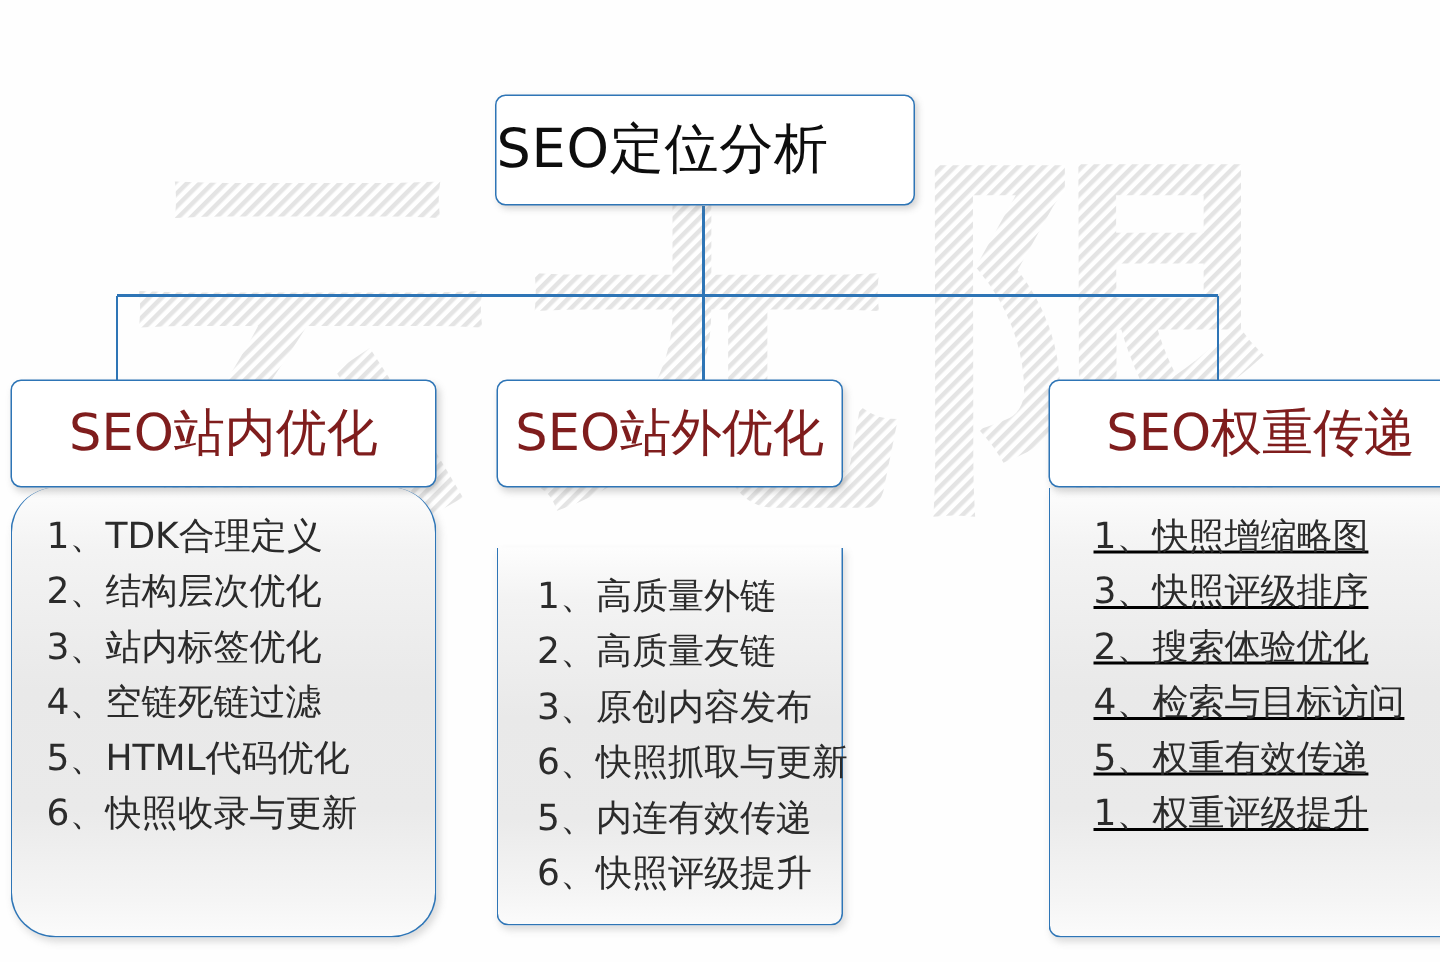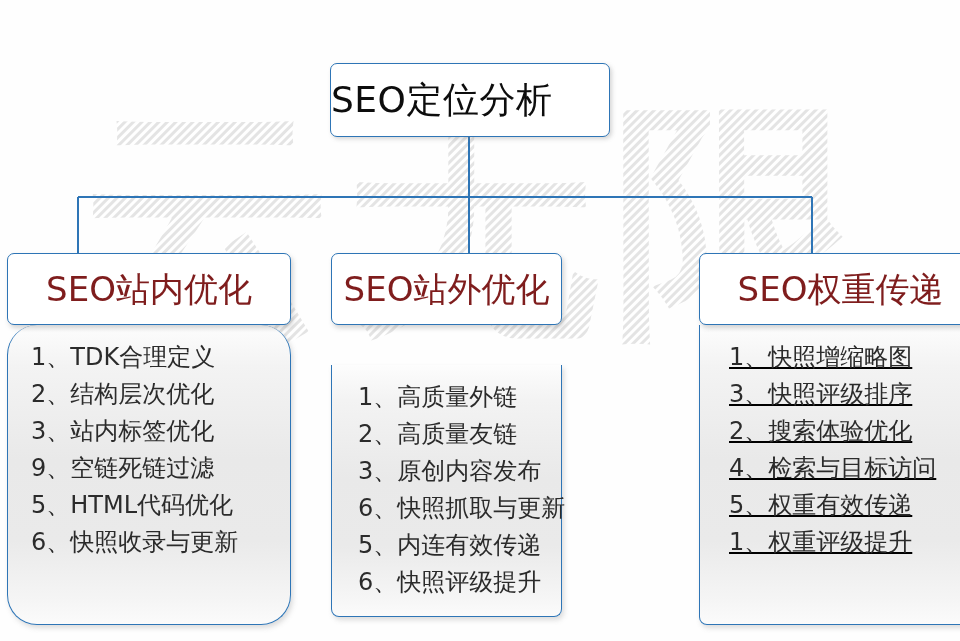--- a/index.html
+++ b/index.html
@@ -165,21 +165,21 @@
 
   <div class="column" id="col-0">
     <div class="col-head">
       <span class="col-head-text">SEO站内优化</span>
     </div>
     <div class="col-body">
       <ul class="col-list">
         <li class="col-item">1、TDK合理定义</li>
         <li class="col-item">2、结构层次优化</li>
         <li class="col-item">3、站内标签优化</li>
-        <li class="col-item">9、空链死链过滤</li>
+        <li class="col-item">4、空链死链过滤</li>
         <li class="col-item">5、HTML代码优化</li>
         <li class="col-item">6、快照收录与更新</li>
       </ul>
     </div>
   </div>
 
   <div class="column" id="col-1">
     <div class="col-head">
       <span class="col-head-text">SEO站外优化</span>
     </div>

